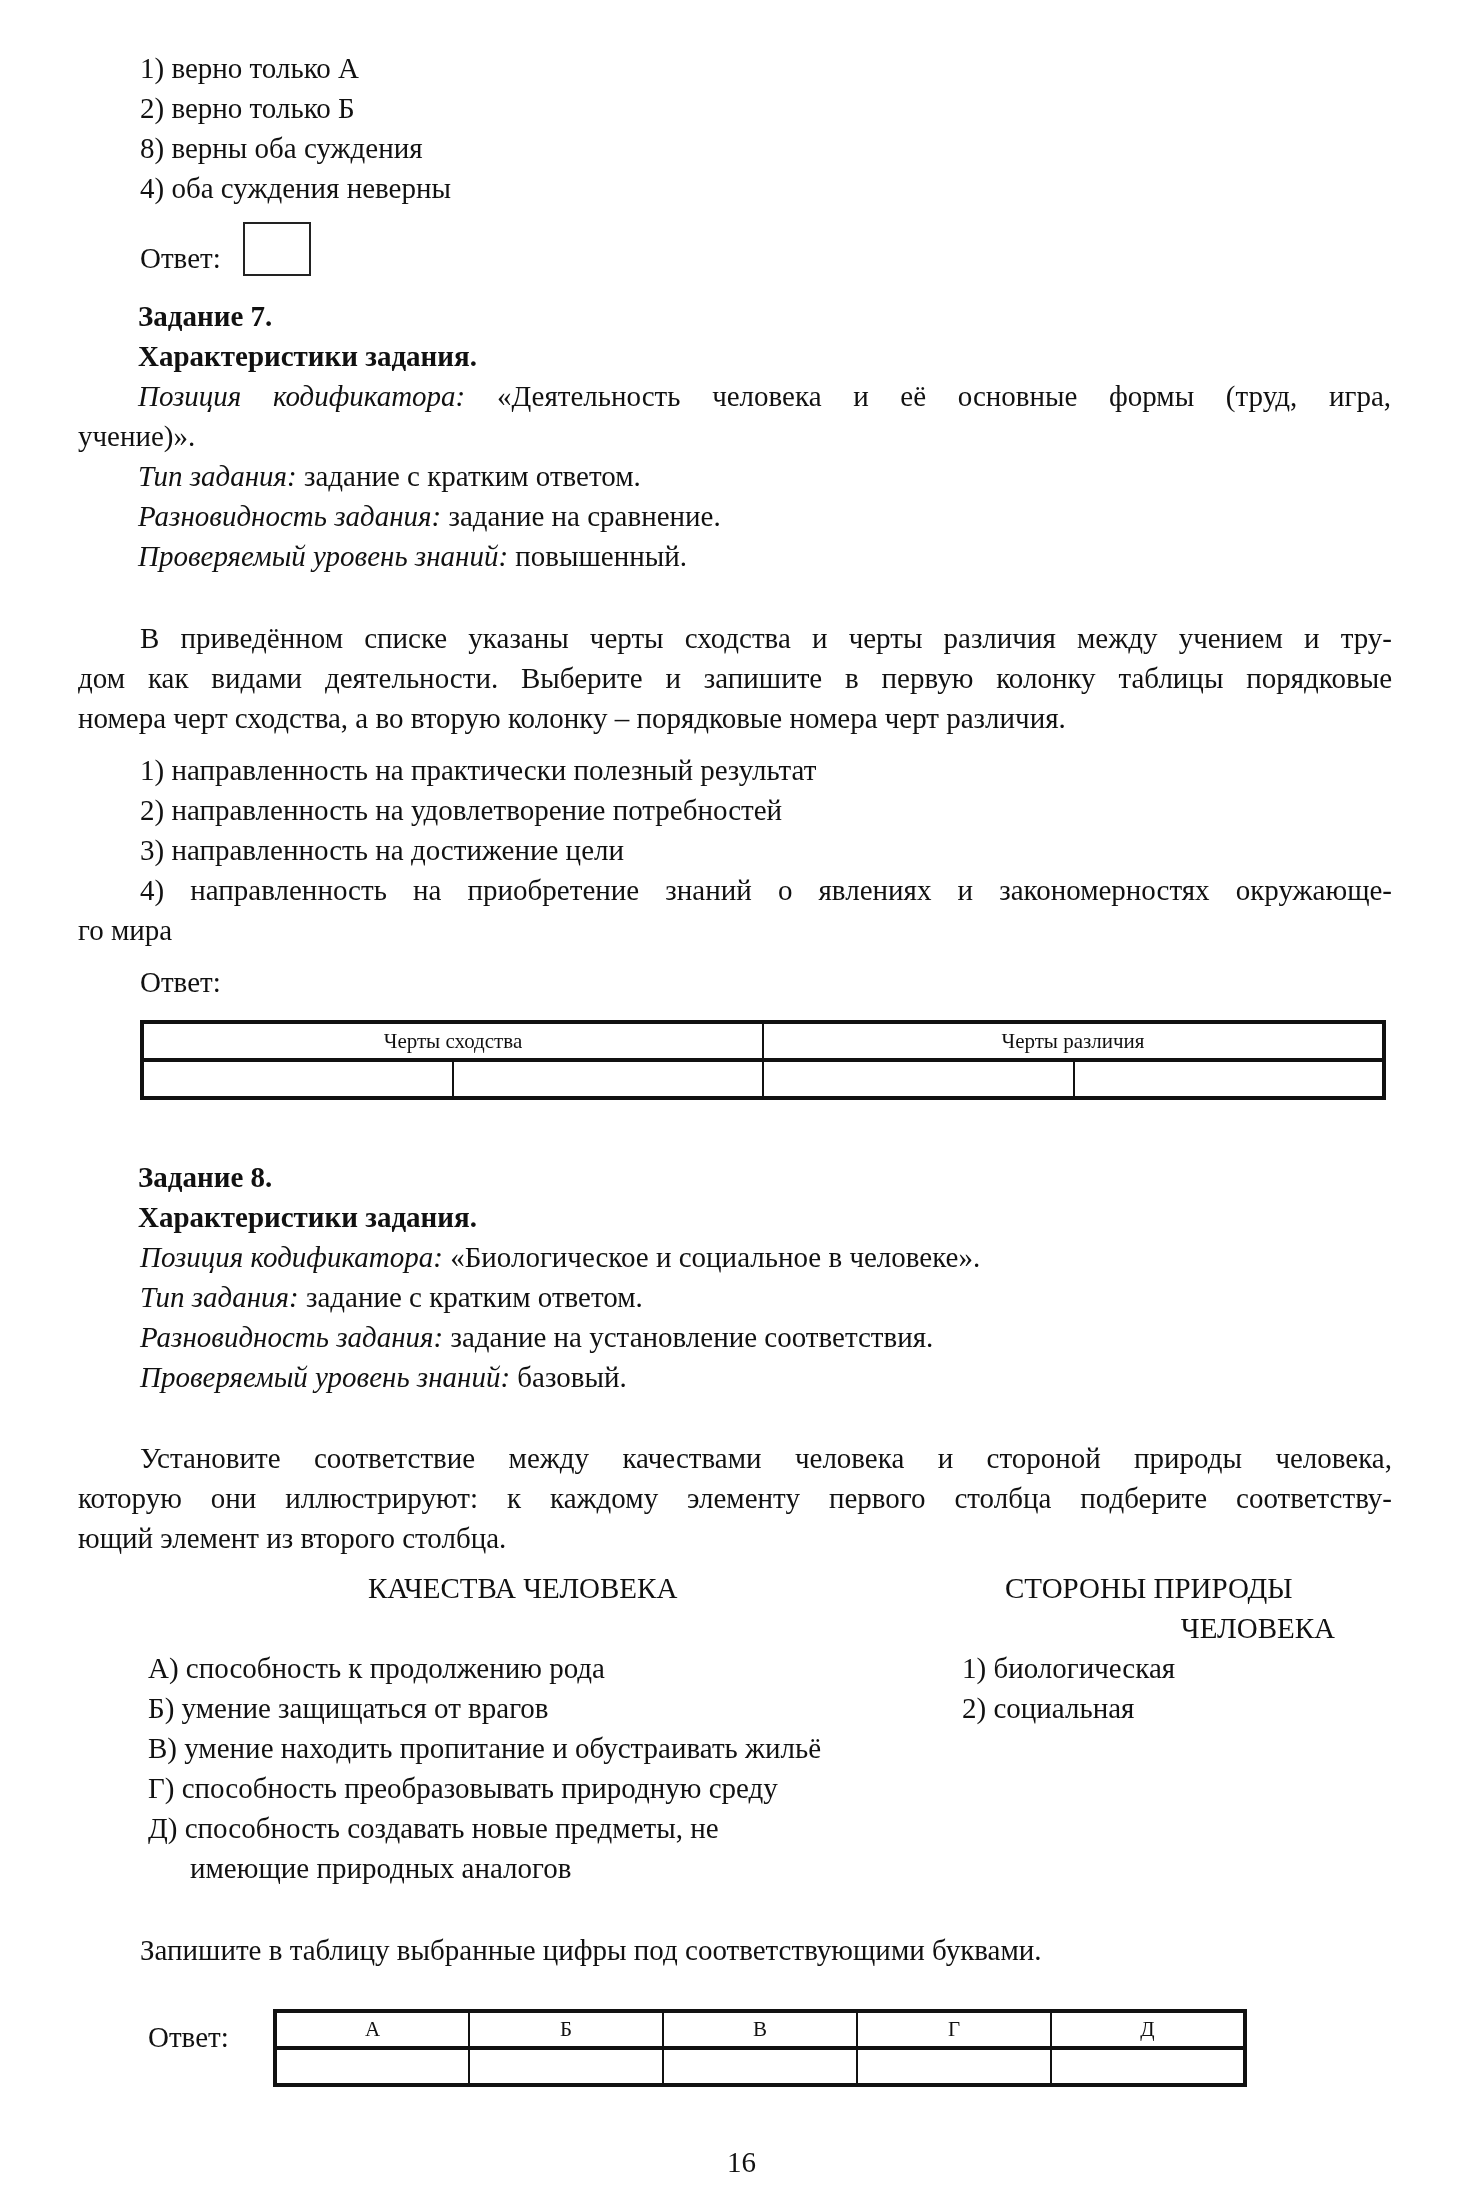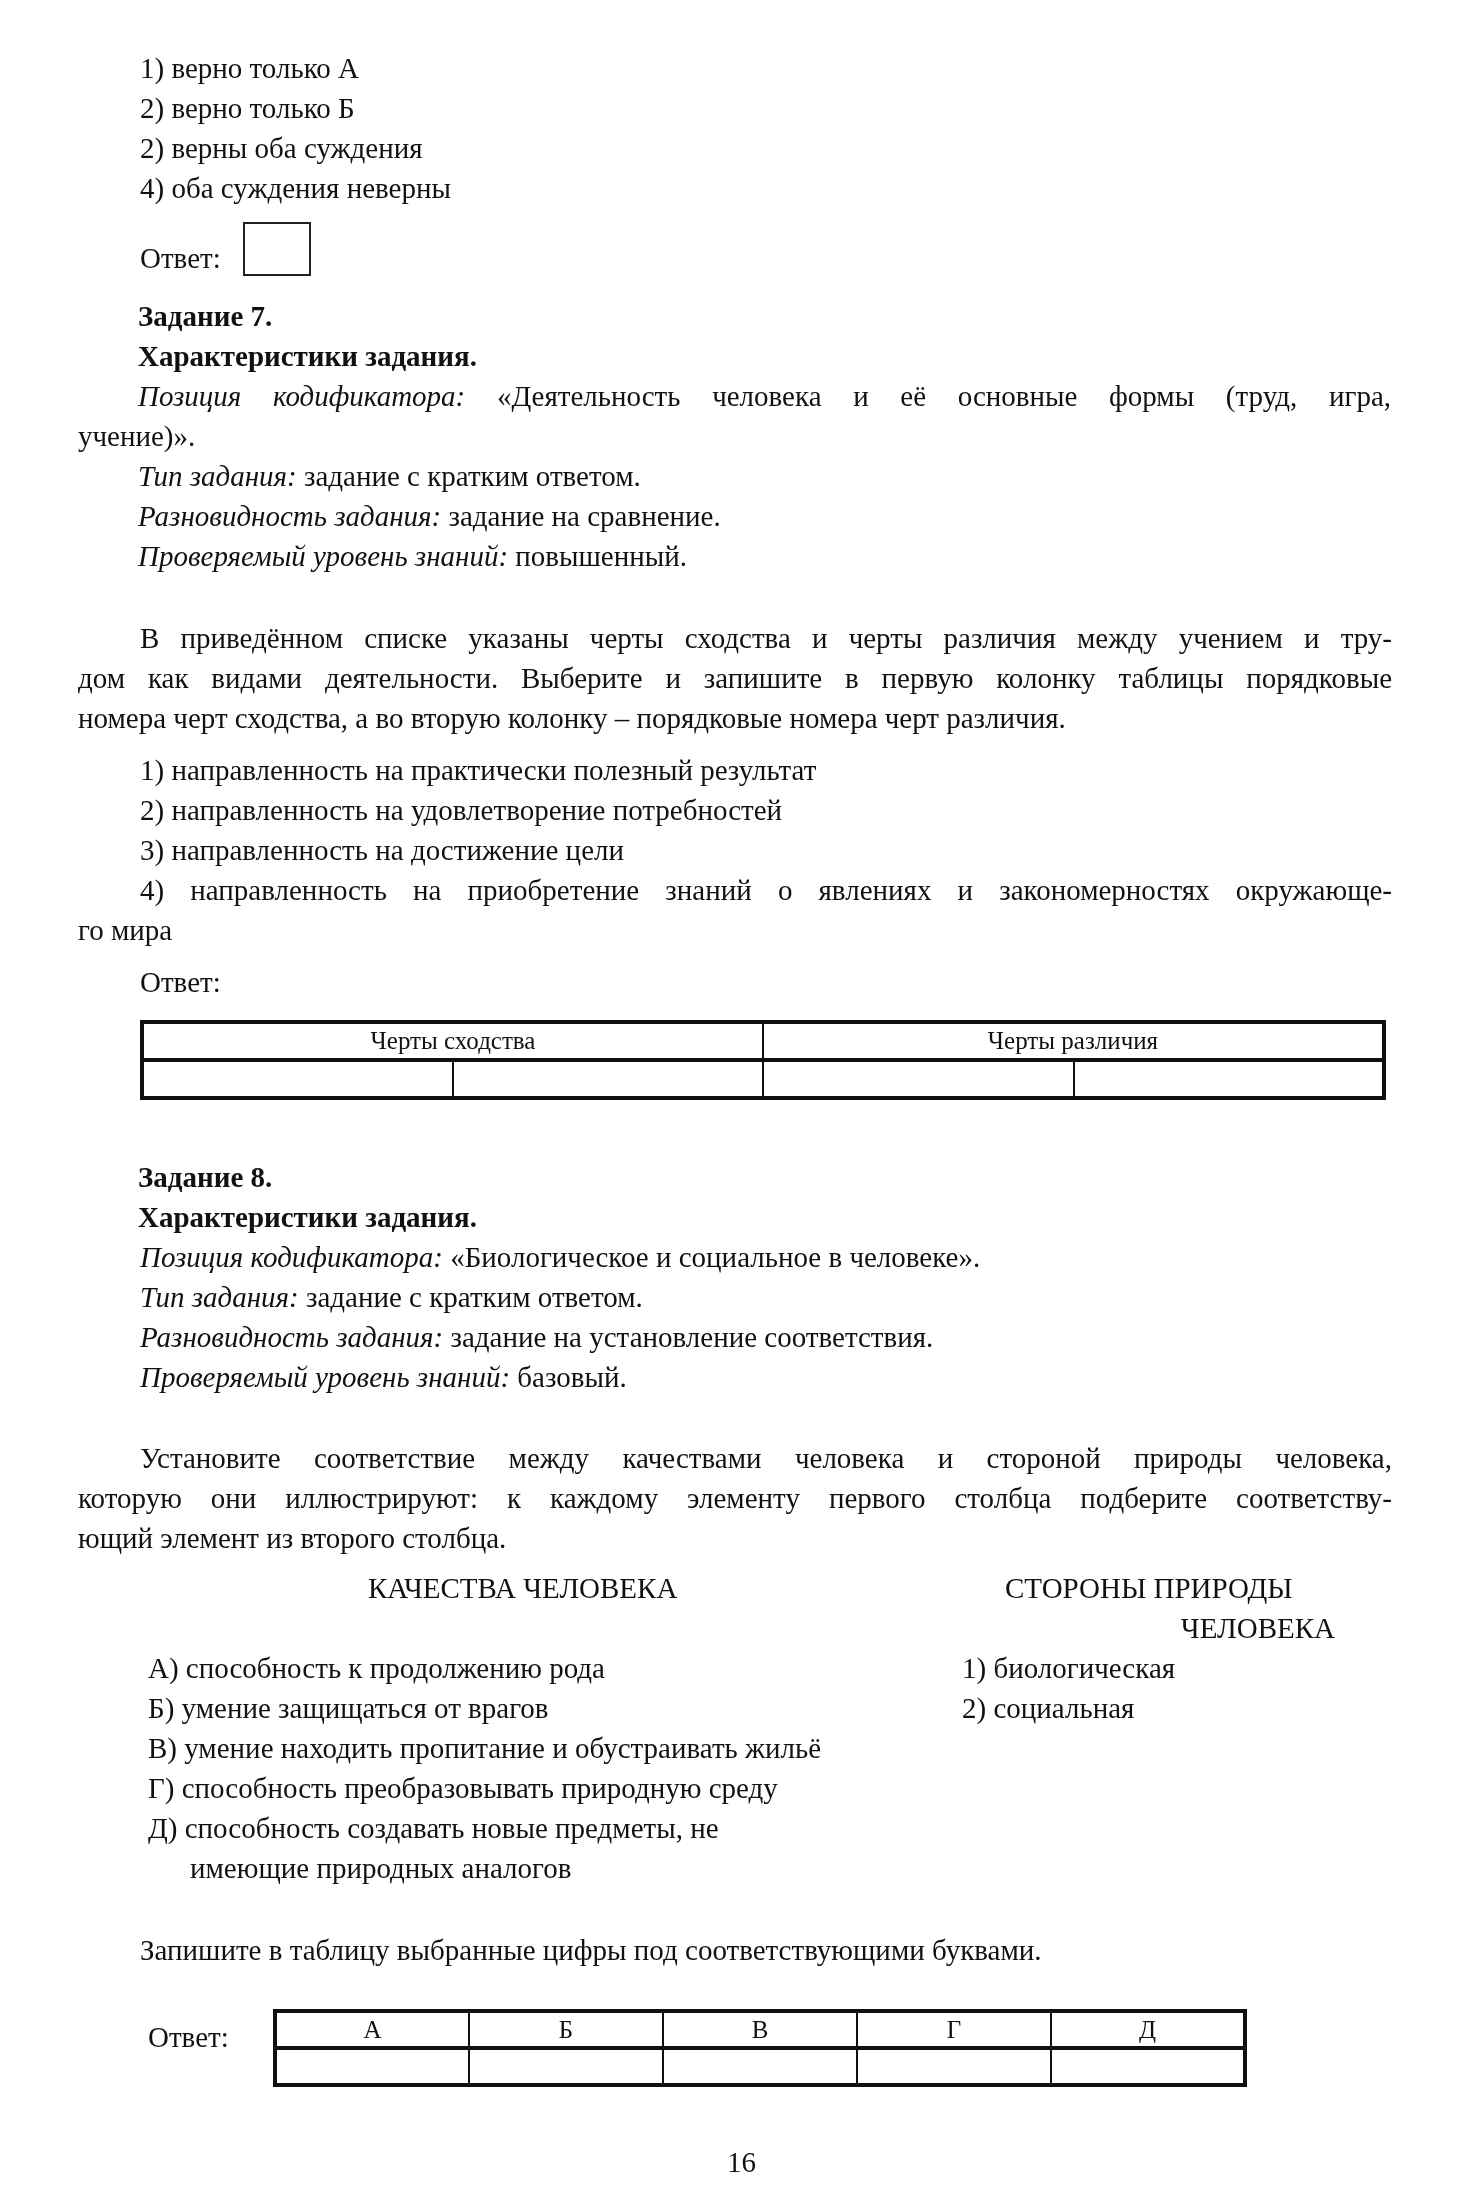--- a/index.html
+++ b/index.html
@@ -4,30 +4,30 @@
 <style>
   html, body { margin:0; padding:0; background:#fff; }
   body { width:1457px; height:2205px; position:relative; overflow:hidden;
          font-family:"Liberation Serif", serif; color:#111; font-size:29px; }
   .abs { position:absolute; white-space:nowrap; line-height:40px; }
   .b { font-weight:bold; }
   .i { font-style:italic; }
   .just { white-space:normal; text-align:justify; text-align-last:justify; }
   .box { position:absolute; border:2px solid #222; }
   table.t { position:absolute; border-collapse:collapse; }
-  table.t td { border:2px solid #111; text-align:center; font-size:25px; padding:0; }
+  table.t td { border:2px solid #111; text-align:center; font-size:21px; padding:0; }
   table.t tr.head td { border-bottom-width:4px; }
   table.t { border:4px solid #111; }
 </style>
 </head>
 <body>
 
 <div class="abs" style="left:140px;top:48px">1) верно только А</div>
 <div class="abs" style="left:140px;top:88px">2) верно только Б</div>
-<div class="abs" style="left:140px;top:128px">2) верны оба суждения</div>
+<div class="abs" style="left:140px;top:128px">8) верны оба суждения</div>
 <div class="abs" style="left:140px;top:168px">4) оба суждения неверны</div>
 <div class="abs" style="left:140px;top:238px">Ответ:</div>
 <div class="box" style="left:243px;top:222px;width:64px;height:50px"></div>
 
 <div class="abs b" style="left:138px;top:296px">Задание 7.</div>
 <div class="abs b" style="left:138px;top:336px">Характеристики задания.</div>
 <div class="abs just" style="left:138px;top:376px;width:1253px"><span class="i">Позиция кодификатора:</span> <span>«Деятельность человека и её основные формы (труд, игра,</span></div>
 <div class="abs" style="left:78px;top:416px">учение)».</div>
 <div class="abs" style="left:138px;top:456px"><span class="i">Тип задания:</span> <span>задание с кратким ответом.</span></div>
 <div class="abs" style="left:138px;top:496px"><span class="i">Разновидность задания:</span> <span>задание на сравнение.</span></div>

